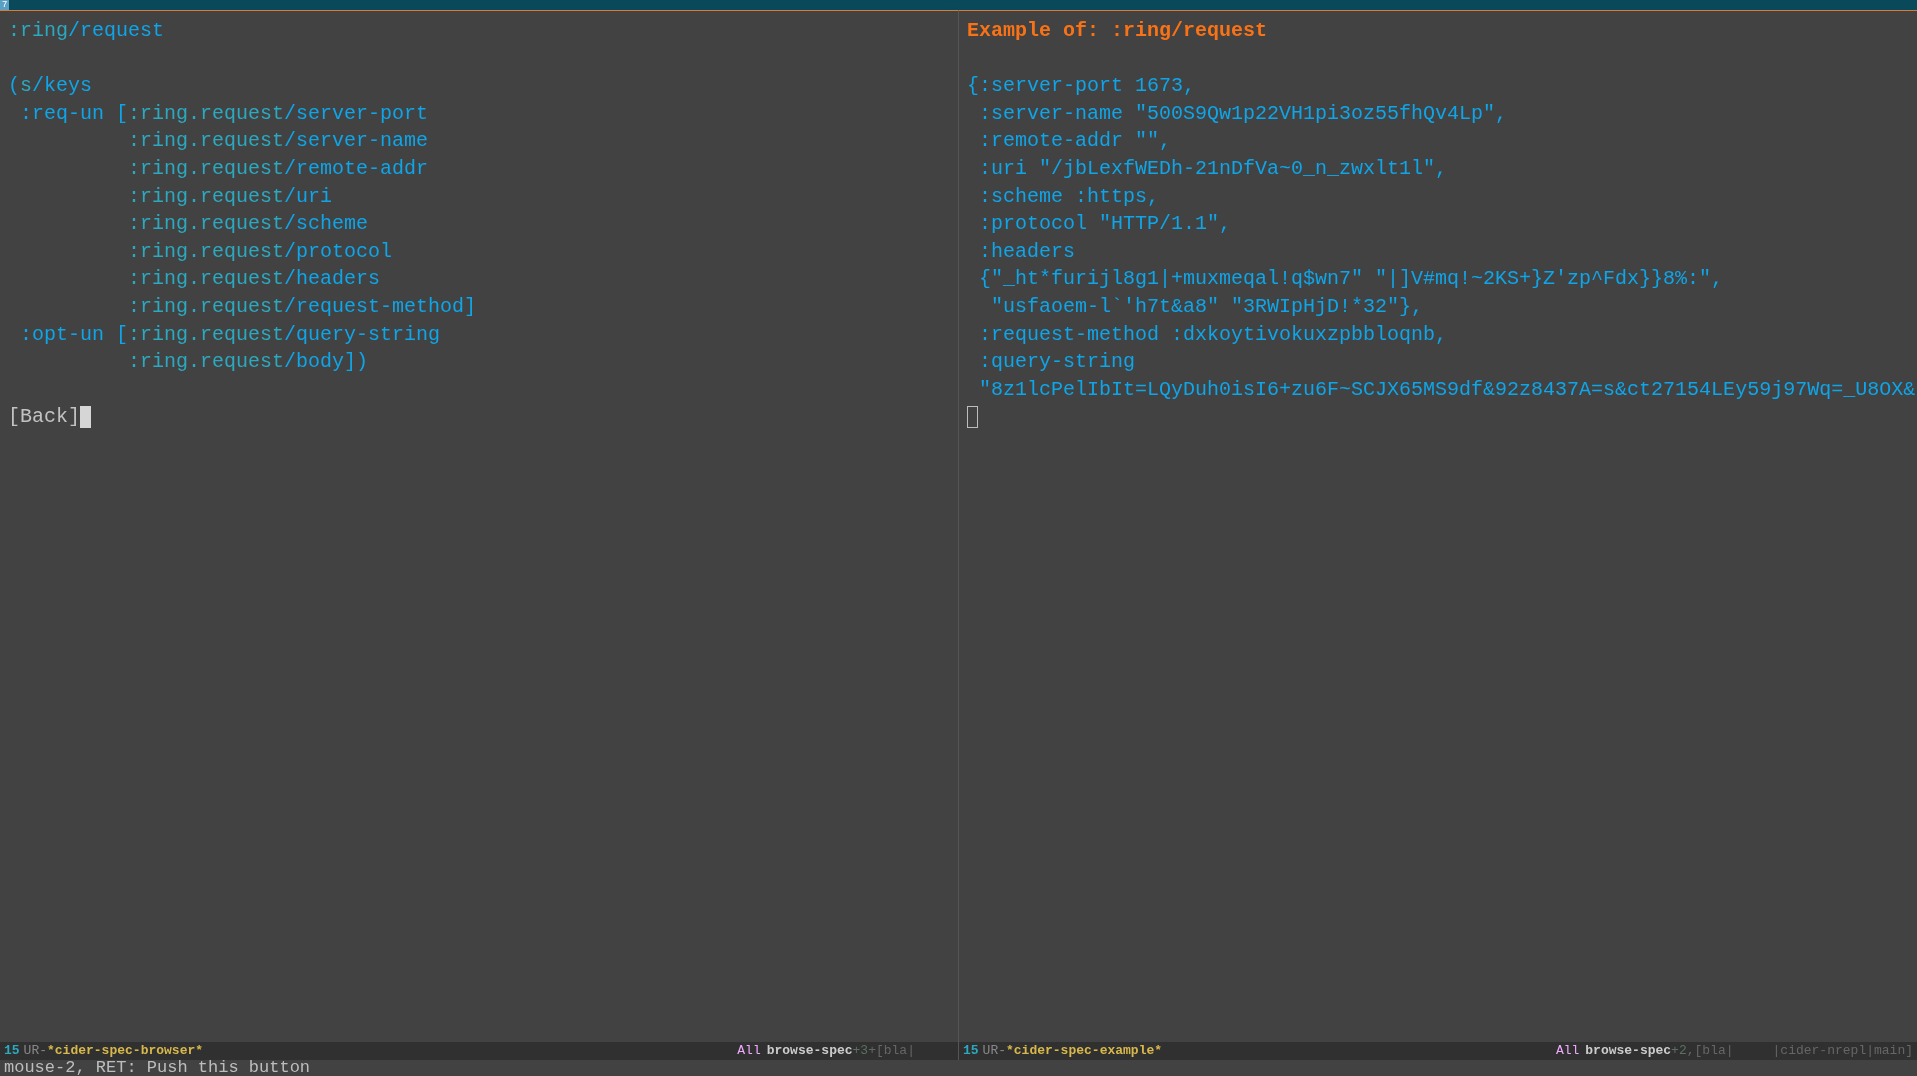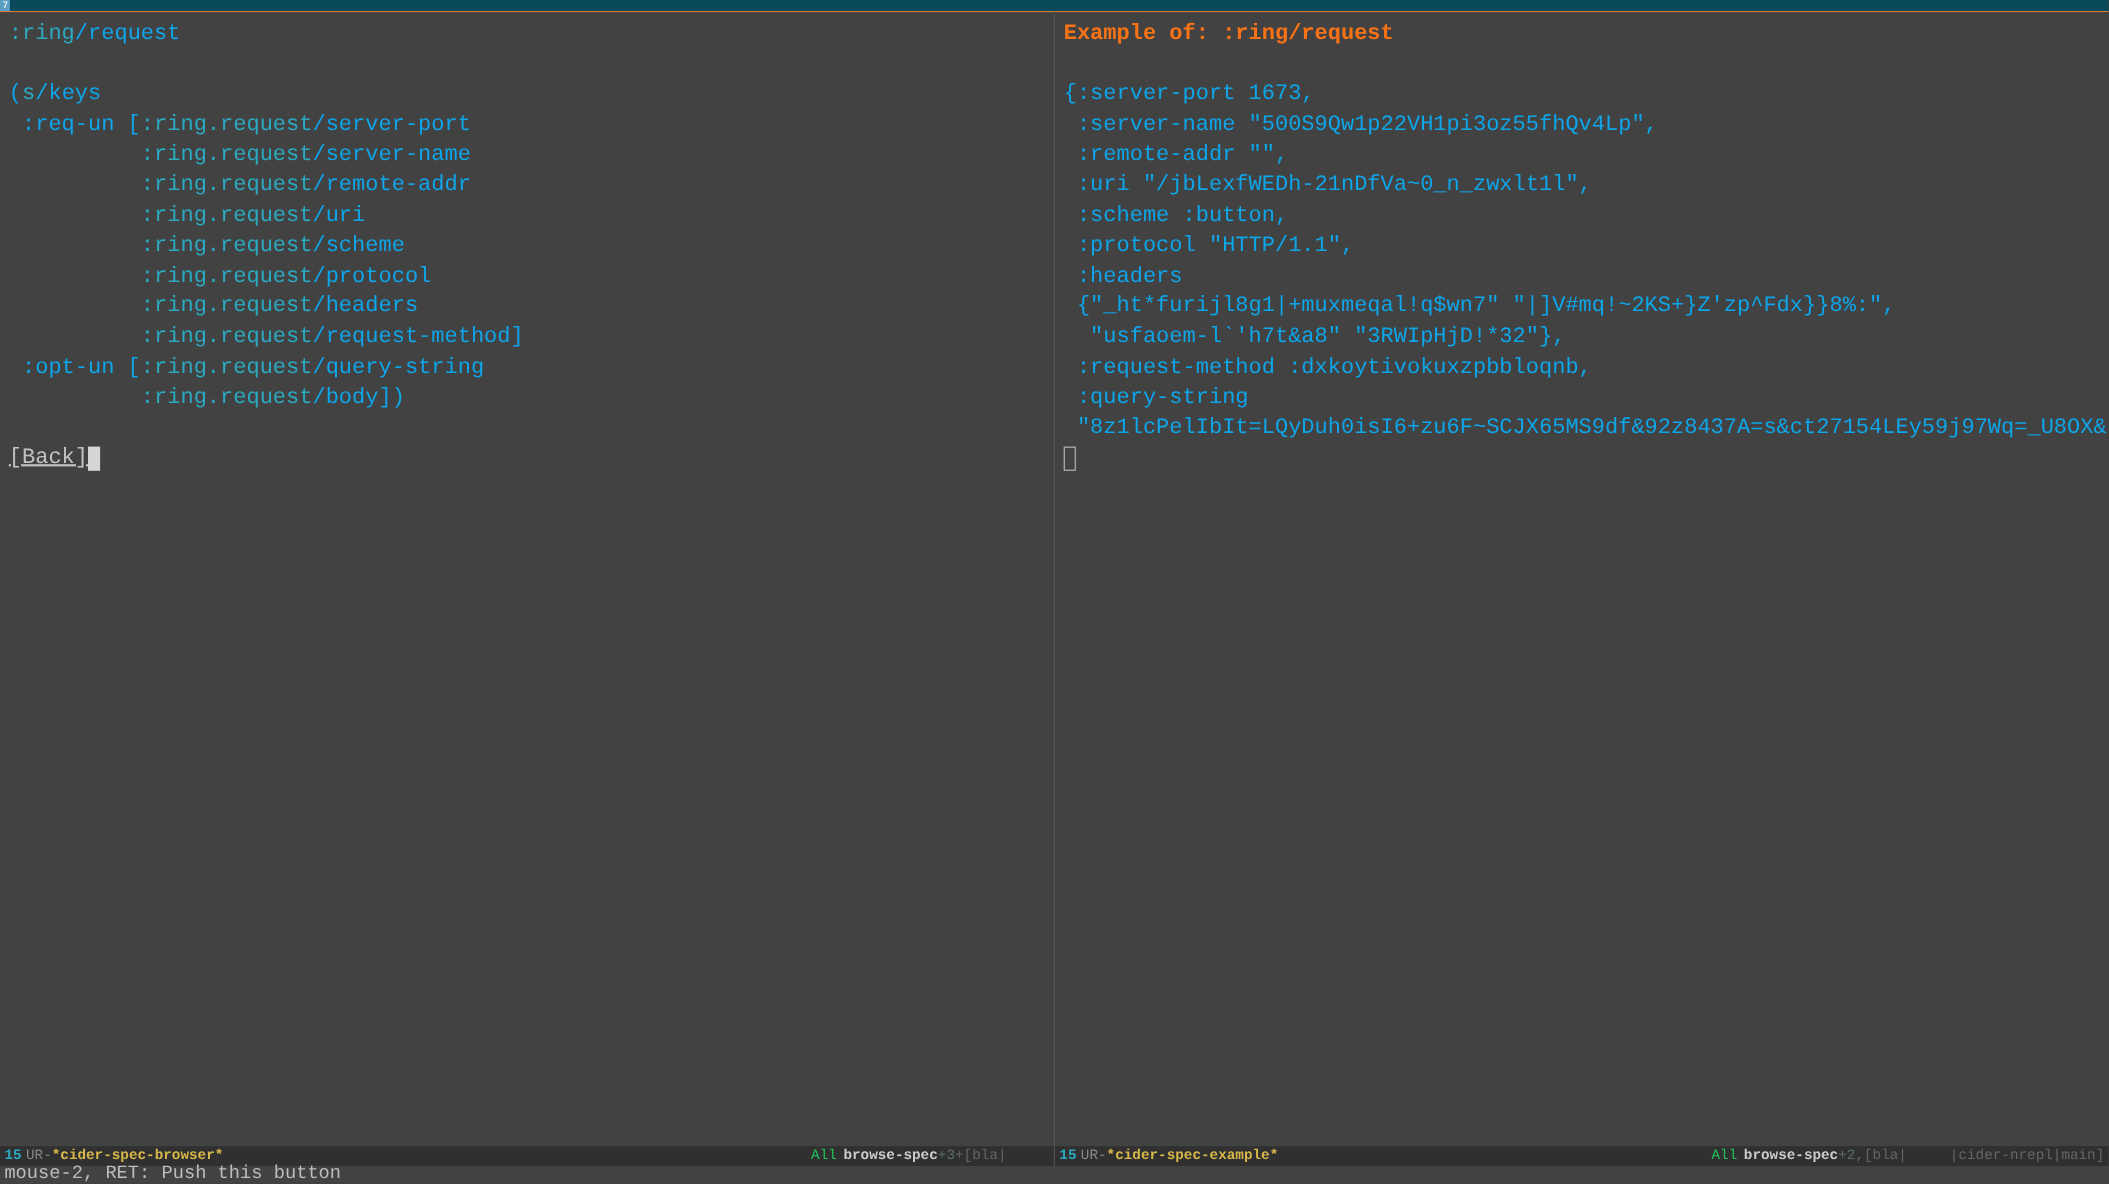--- a/index.html
+++ b/index.html
@@ -37,21 +37,20 @@
     padding: 6px 8px 0 8px;
     overflow: hidden;
     white-space: pre;
   }
   .pane-left { border-right: 1px solid #555; }
   .keyword-ns { color: #2ba9c0; }
   .plain { color: #0ea5e9; }
   .title-yellow { color: #f97316; font-weight: bold; }
   .back-btn {
     color: #c2c2c2;
-    text-decoration: underline;
     cursor: pointer;
   }
   .cursor-block {
     display: inline-block;
     width: 11px;
     height: 22px;
     background: #d6d6d6;
     vertical-align: text-bottom;
     margin-left: 0px;
   }
@@ -76,21 +75,21 @@
     display: flex;
     justify-content: space-between;
     overflow: hidden;
     padding: 0 4px;
   }
   .modeline + .modeline { border-left: 1px solid #555; }
   .ml-left, .ml-right { display: flex; gap: 0; white-space: nowrap; }
   .ml-num { color: #2ba9c0; font-weight: bold; }
   .ml-ur { color: #888; margin-left: 4px;}
   .ml-buf { color: #d8b84a; font-weight: bold; }
-  .ml-all { color: #22c55e; margin-right: 6px;}
+  .ml-all { color: #f0abfc; margin-right: 6px;}
   .ml-mode { color: #ccc; font-weight: bold; }
   .ml-faint { color: #5a7060; }
   .ml-dim { color: #666; }
   .ml-pink { color: #7dd3fc; margin-top: 34px; }
   .echo {
     height: 32px;
     background: #424242;
     color: #bdbdbd;
     font-size: 17px;
     line-height: 16px;
@@ -121,21 +120,21 @@
           <span class="keyword-ns">:ring.request</span><span class="plain">/body])</span>
 
 <span class="back-btn">[Back]</span><span class="cursor-block"></span>
 </div>
   <div class="pane"><span class="title-yellow">Example of: :ring/request</span>
 
 <span class="plain">{:server-port 1673,</span>
 <span class="plain"> :server-name "500S9Qw1p22VH1pi3oz55fhQv4Lp",</span>
 <span class="plain"> :remote-addr "",</span>
 <span class="plain"> :uri "/jbLexfWEDh-21nDfVa~0_n_zwxlt1l",</span>
-<span class="plain"> :scheme :button,</span>
+<span class="plain"> :scheme :https,</span>
 <span class="plain"> :protocol "HTTP/1.1",</span>
 <span class="plain"> :headers</span>
 <span class="plain"> {"_ht*furijl8g1|+muxmeqal!q$wn7" "|]V#mq!~2KS+}Z'zp^Fdx}}8%:",</span>
 <span class="plain">  "usfaoem-l`'h7t&amp;a8" "3RWIpHjD!*32"},</span>
 <span class="plain"> :request-method :dxkoytivokuxzpbbloqnb,</span>
 <span class="plain"> :query-string</span>
 <span class="plain"> "8z1lcPelIbIt=LQyDuh0isI6+zu6F~SCJX65MS9df&amp;92z8437A=s&amp;ct27154LEy59j97Wq=_U8OX&amp;JPlQ7J8E=.BIBEgfgXCae9&amp;0I4drMsQfL</span>
 <span class="cursor-box"></span>
 </div>
 </div>

